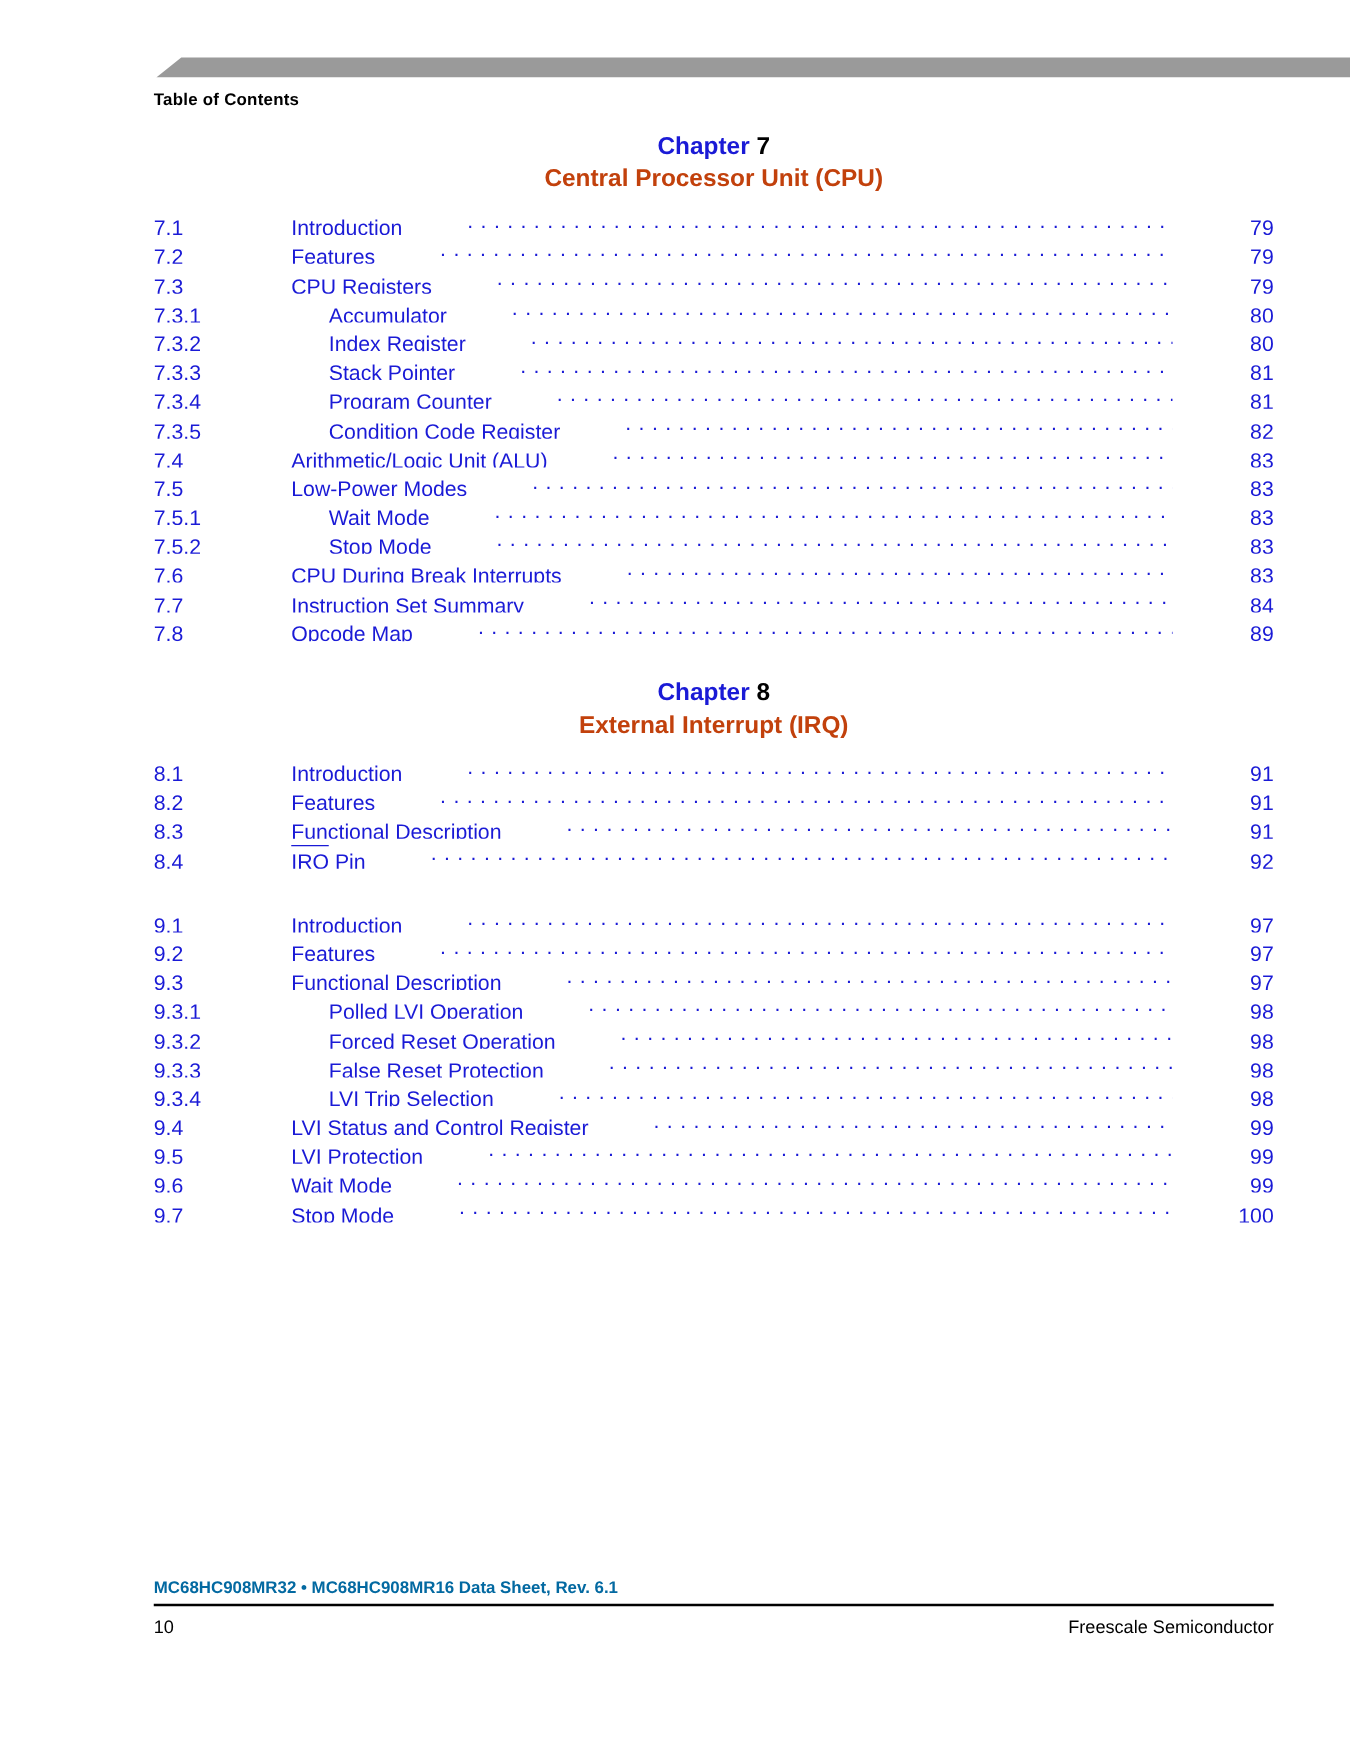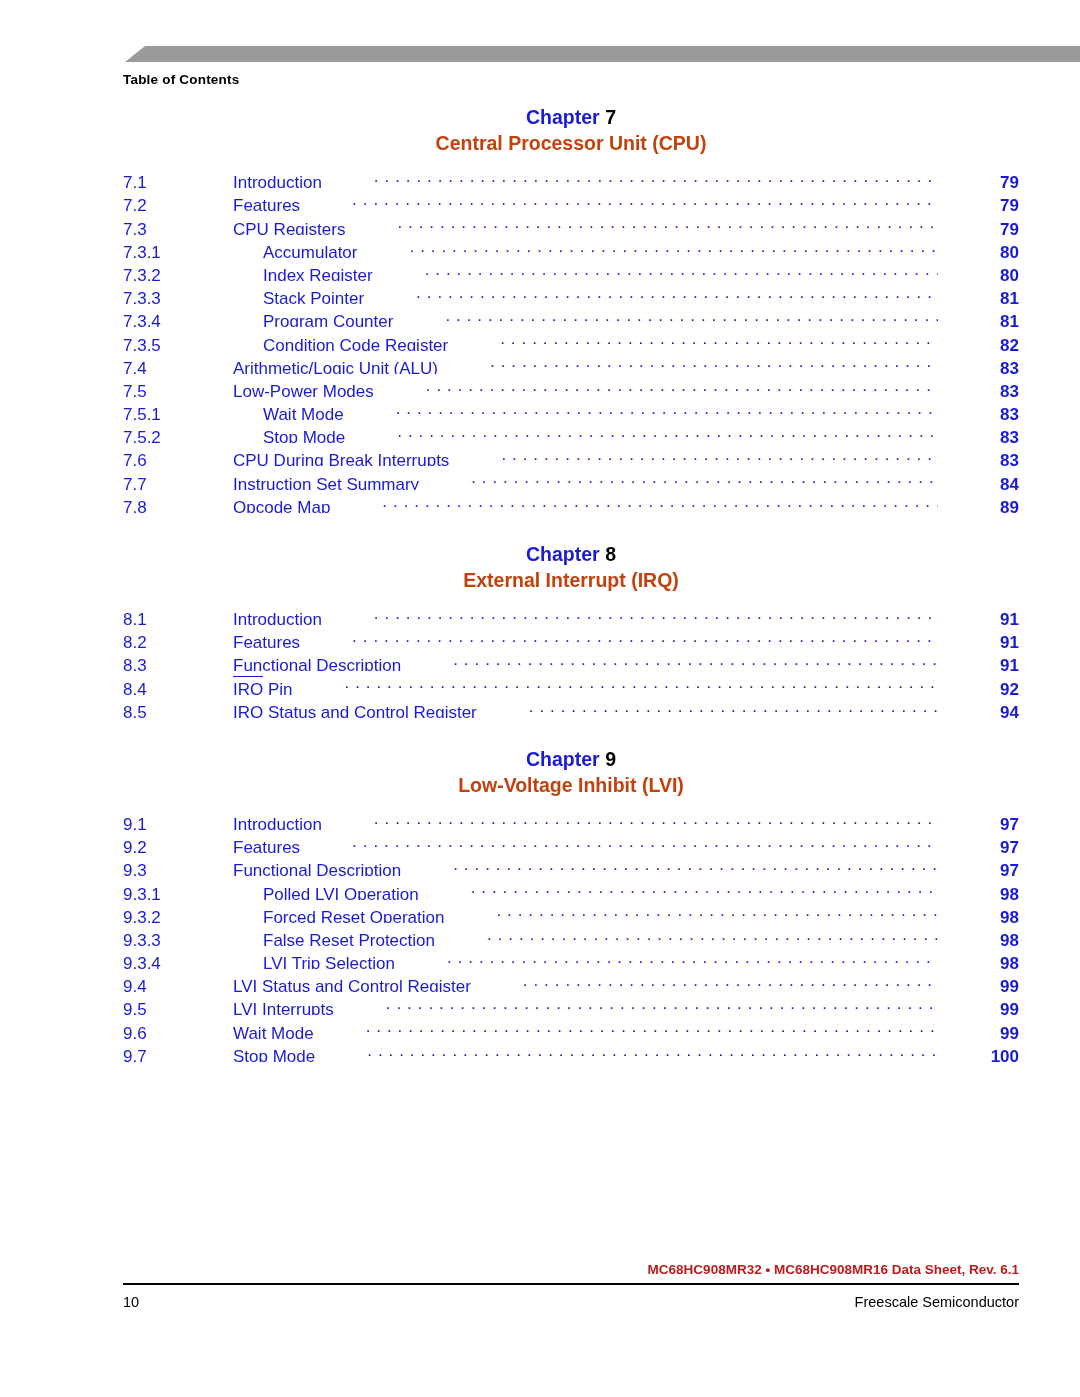--- a/index.html
+++ b/index.html
@@ -112,21 +112,20 @@
     display: block;
     letter-spacing: 0.6px;
     font-size: 17px;
     line-height: 23.2px;
     color: #1a1ad6;
   }
   .toc-page {
     flex: 0 0 auto;
     min-width: 30px;
     text-align: right;
-    font-weight: bold;
   }
 
   
   .ovl {
     position: relative;
     display: inline-block;
   }
   .ovl::before {
     content: "";
     position: absolute;
@@ -138,24 +137,24 @@
   }
 
   
   .footer {
     position: absolute;
     left: 93px;
     top: 1262px;
     width: 896px;
   }
   .footer-title {
-    text-align: right;
+    text-align: left;
     font-size: 13.5px;
     font-weight: bold;
-    color: #b91c1c;
+    color: #0369a1;
     white-space: nowrap;
   }
   .footer-rule {
     margin-top: 6px;
     border: 0;
     border-top: 2.2px solid #000000;
     width: 100%;
   }
   .footer-row {
     display: flex;
@@ -299,31 +298,21 @@
         <span class="toc-label">Functional Description</span>
         <span class="toc-dots"></span>
         <span class="toc-page">91</span>
       </div>
       <div class="toc-entry lvl1">
         <span class="toc-num">8.4</span>
         <span class="toc-label"><span class="ovl">IRQ</span><span> Pin</span></span>
         <span class="toc-dots"></span>
         <span class="toc-page">92</span>
       </div>
-      <div class="toc-entry lvl1">
-        <span class="toc-num">8.5</span>
-        <span class="toc-label">IRQ Status and Control Register</span>
-        <span class="toc-dots"></span>
-        <span class="toc-page">94</span>
-      </div>
       <div class="chapter-gap-top"></div>
-      <div class="chapter-block">
-        <div class="chapter-line"><span class="chapter-word">Chapter</span> <span class="chapter-num">9</span></div>
-        <div class="chapter-title">Low-Voltage Inhibit (LVI)</div>
-      </div>
       <div class="toc-entry lvl1">
         <span class="toc-num">9.1</span>
         <span class="toc-label">Introduction</span>
         <span class="toc-dots"></span>
         <span class="toc-page">97</span>
       </div>
       <div class="toc-entry lvl1">
         <span class="toc-num">9.2</span>
         <span class="toc-label">Features</span>
         <span class="toc-dots"></span>
@@ -360,21 +349,21 @@
         <span class="toc-page">98</span>
       </div>
       <div class="toc-entry lvl1">
         <span class="toc-num">9.4</span>
         <span class="toc-label">LVI Status and Control Register</span>
         <span class="toc-dots"></span>
         <span class="toc-page">99</span>
       </div>
       <div class="toc-entry lvl1">
         <span class="toc-num">9.5</span>
-        <span class="toc-label">LVI Interrupts</span>
+        <span class="toc-label">LVI Protection</span>
         <span class="toc-dots"></span>
         <span class="toc-page">99</span>
       </div>
       <div class="toc-entry lvl1">
         <span class="toc-num">9.6</span>
         <span class="toc-label">Wait Mode</span>
         <span class="toc-dots"></span>
         <span class="toc-page">99</span>
       </div>
       <div class="toc-entry lvl1">

